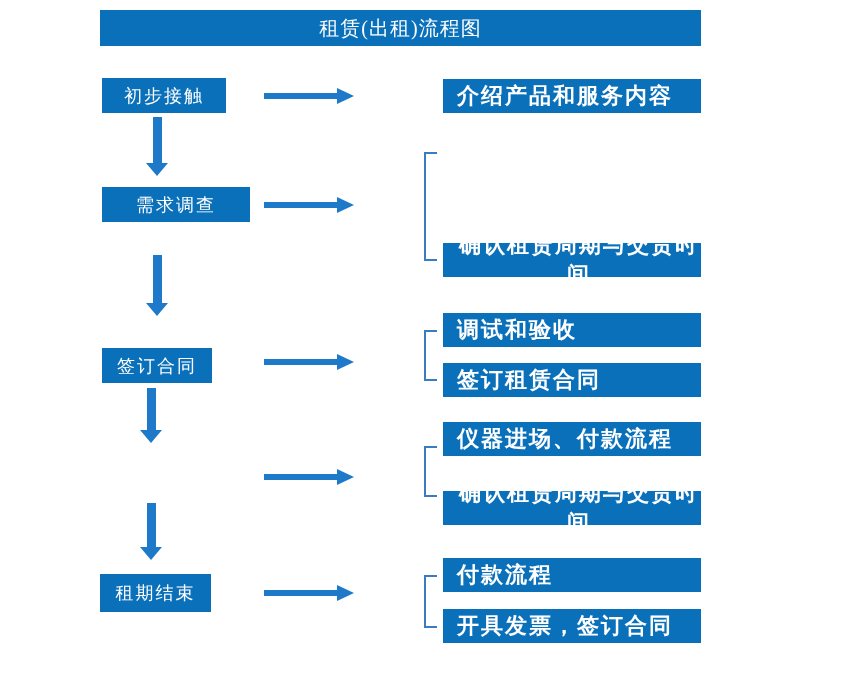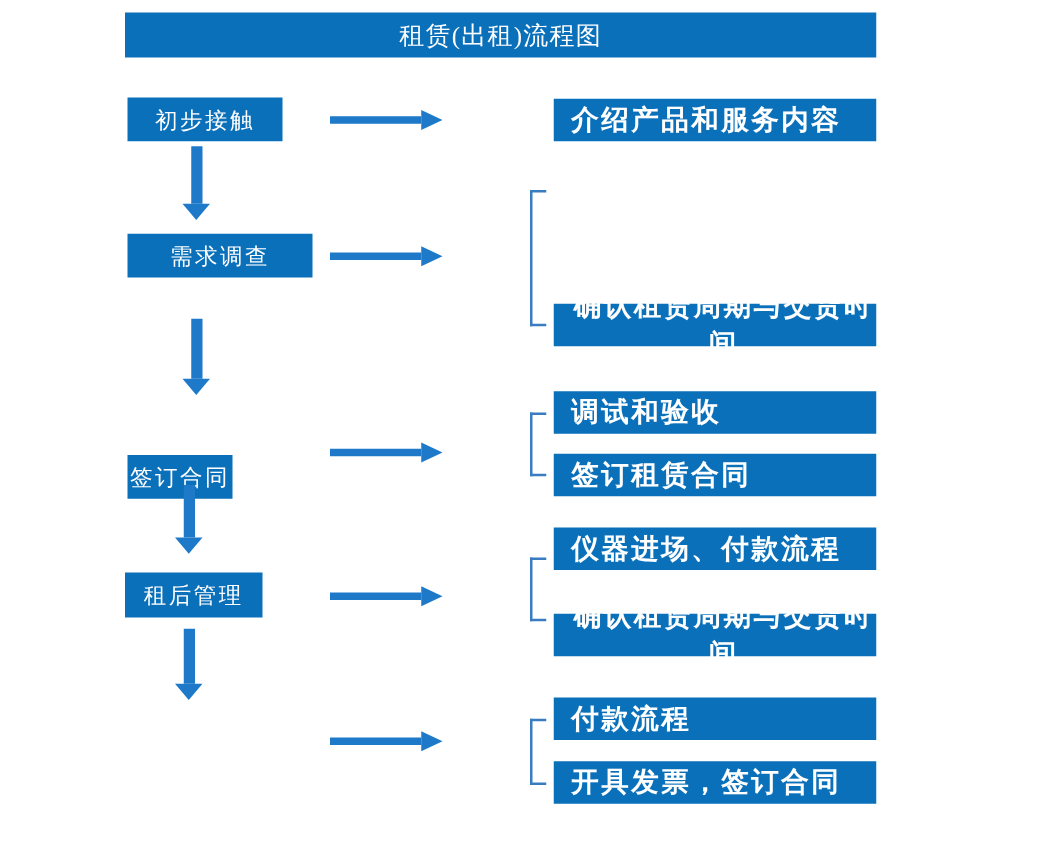--- a/index.html
+++ b/index.html
@@ -62,48 +62,48 @@
     <div class="harrow-head"></div>
   </div>
   <div class="bracket" style="top:152px;height:109px"></div>
   <div class="detail" style="top:243px">确认租赁周期与交货时间</div>
 
   <div class="varrow" style="left:146px;top:255px;height:61px">
     <div class="varrow-body"></div>
     <div class="varrow-head"></div>
   </div>
 
-  <div class="step" style="left:102px;top:364px;width:84px;height:35px">签订合同</div>
+  <div class="step" style="left:102px;top:348px;width:110px;height:35px">签订合同</div>
   <div class="harrow" style="left:264px;top:353px">
     <div class="harrow-body"></div>
     <div class="harrow-head"></div>
   </div>
   <div class="bracket" style="top:330px;height:51px"></div>
   <div class="detail" style="top:313px">调试和验收</div>
   <div class="detail" style="top:363px">签订租赁合同</div>
 
   <div class="varrow" style="left:140px;top:388px;height:55px">
     <div class="varrow-body"></div>
     <div class="varrow-head"></div>
   </div>
 
-  <div class="step" style="left:100px;top:458px;width:110px;height:36px">租后管理</div>
   <div class="harrow" style="left:264px;top:468px">
     <div class="harrow-body"></div>
     <div class="harrow-head"></div>
   </div>
   <div class="bracket" style="top:446px;height:51px"></div>
   <div class="detail" style="top:422px">仪器进场、付款流程</div>
   <div class="detail" style="top:491px">确认租赁周期与交货时间</div>
 
   <div class="varrow" style="left:140px;top:503px;height:57px">
     <div class="varrow-body"></div>
     <div class="varrow-head"></div>
   </div>
 
+  <div class="step" style="left:100px;top:574px;width:111px;height:38px">租期结束</div>
   <div class="harrow" style="left:264px;top:584px">
     <div class="harrow-body"></div>
     <div class="harrow-head"></div>
   </div>
   <div class="bracket" style="top:575px;height:53px"></div>
   <div class="detail" style="top:558px">付款流程</div>
   <div class="detail" style="top:609px">开具发票，签订合同</div>
 
 </div>
 

